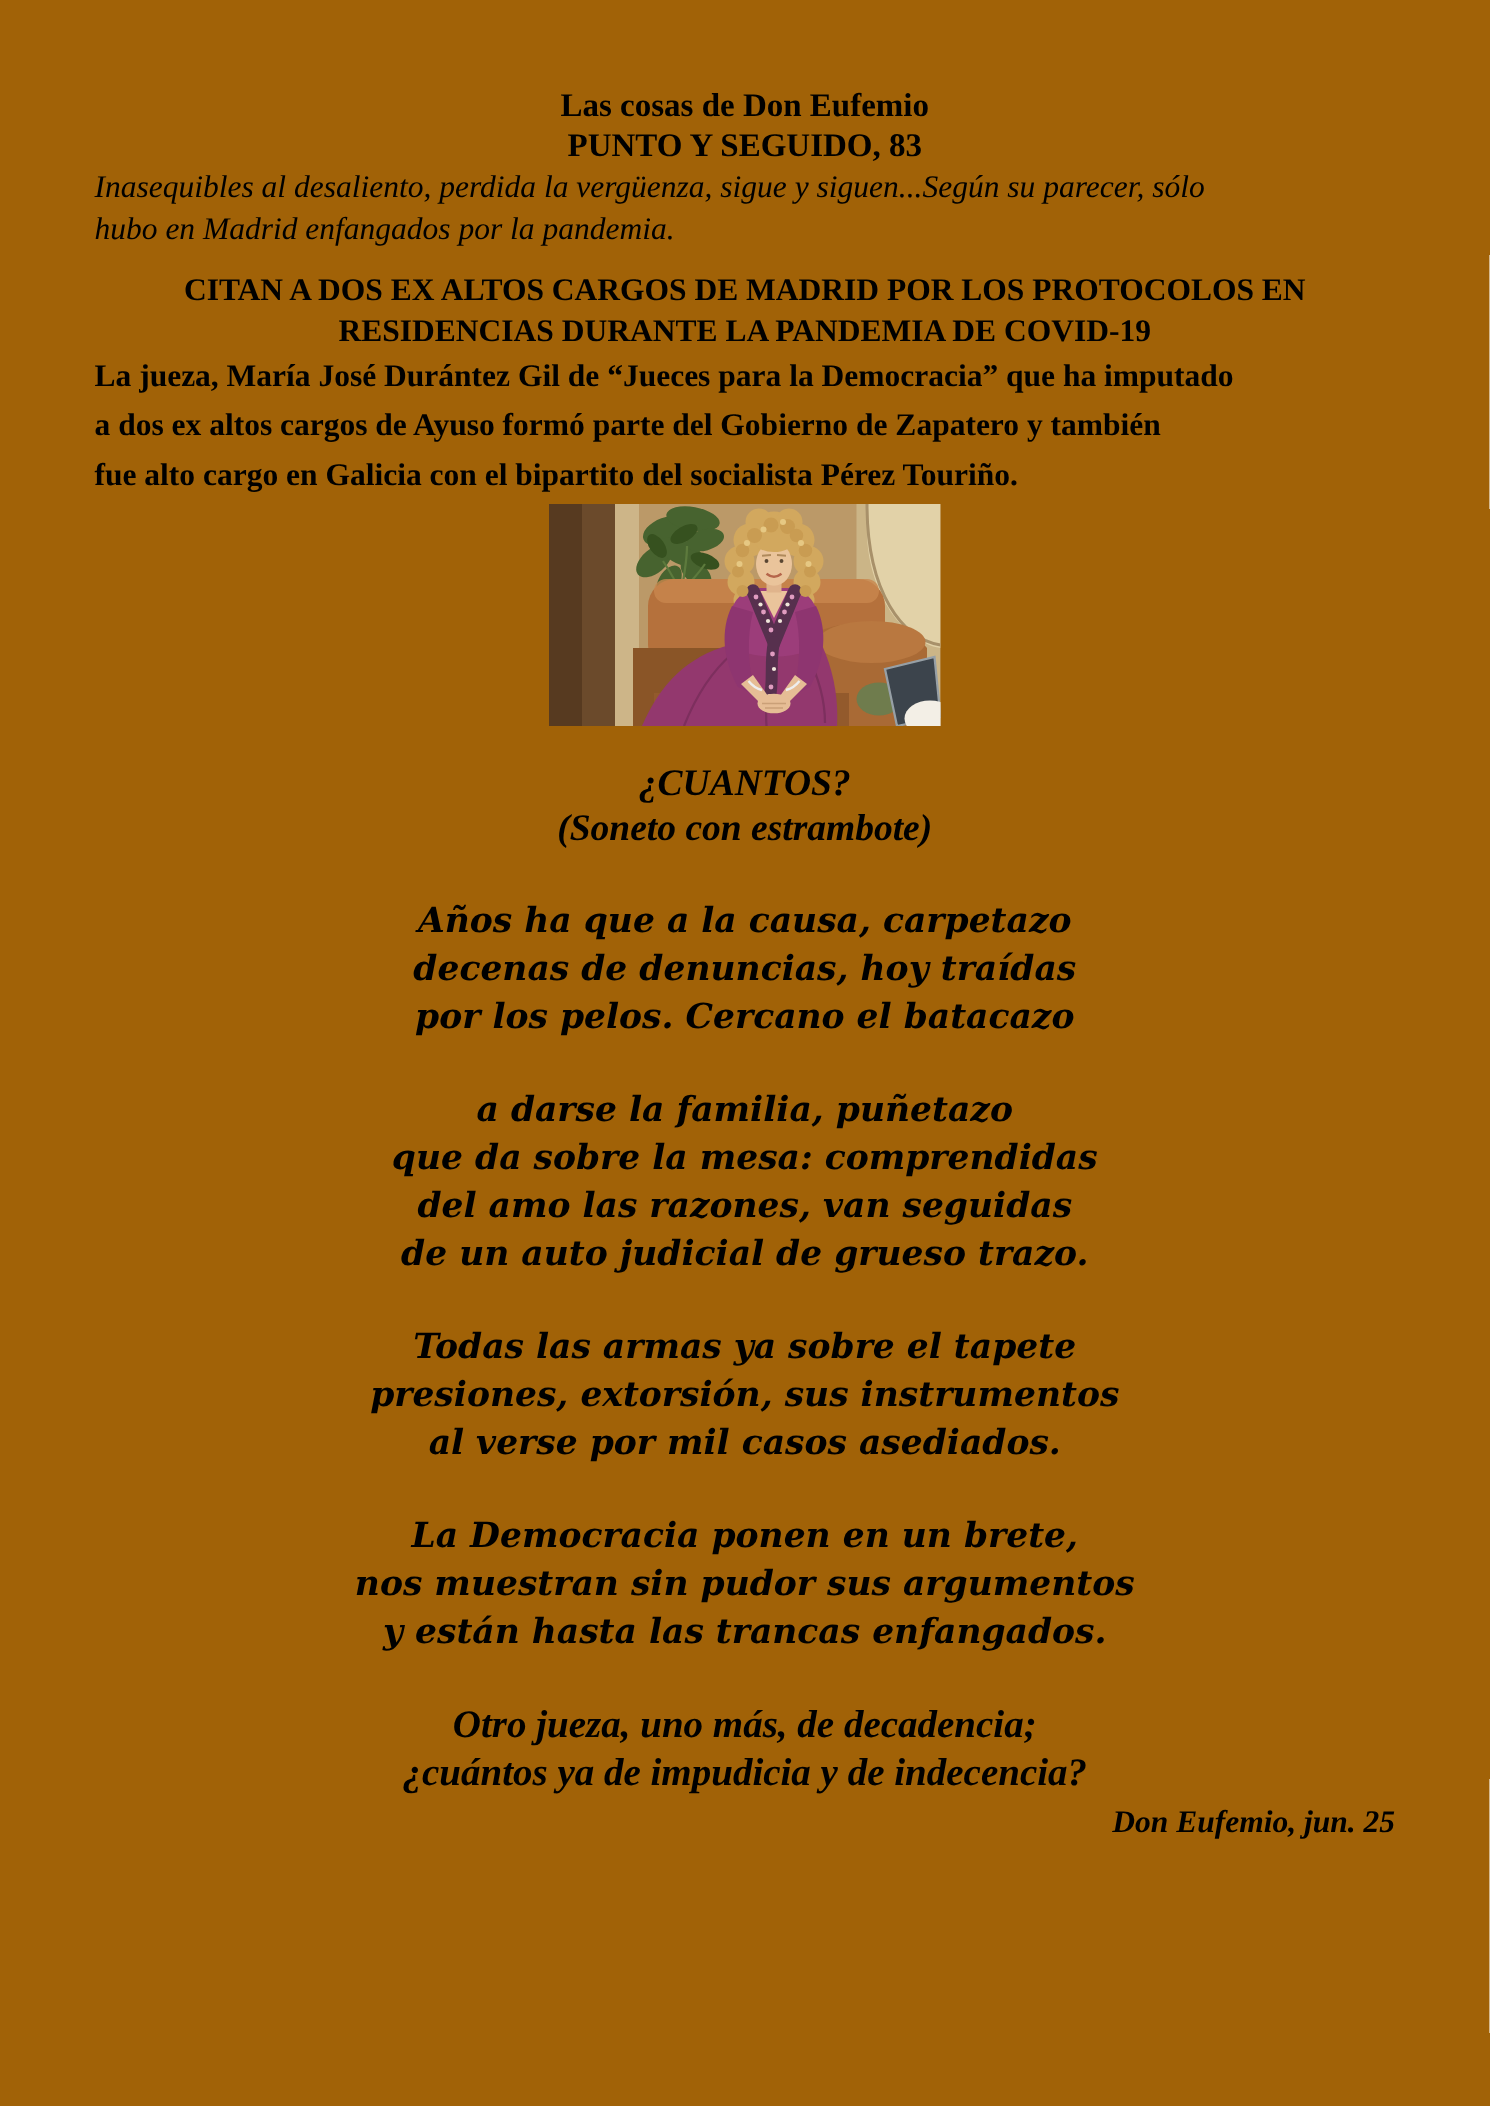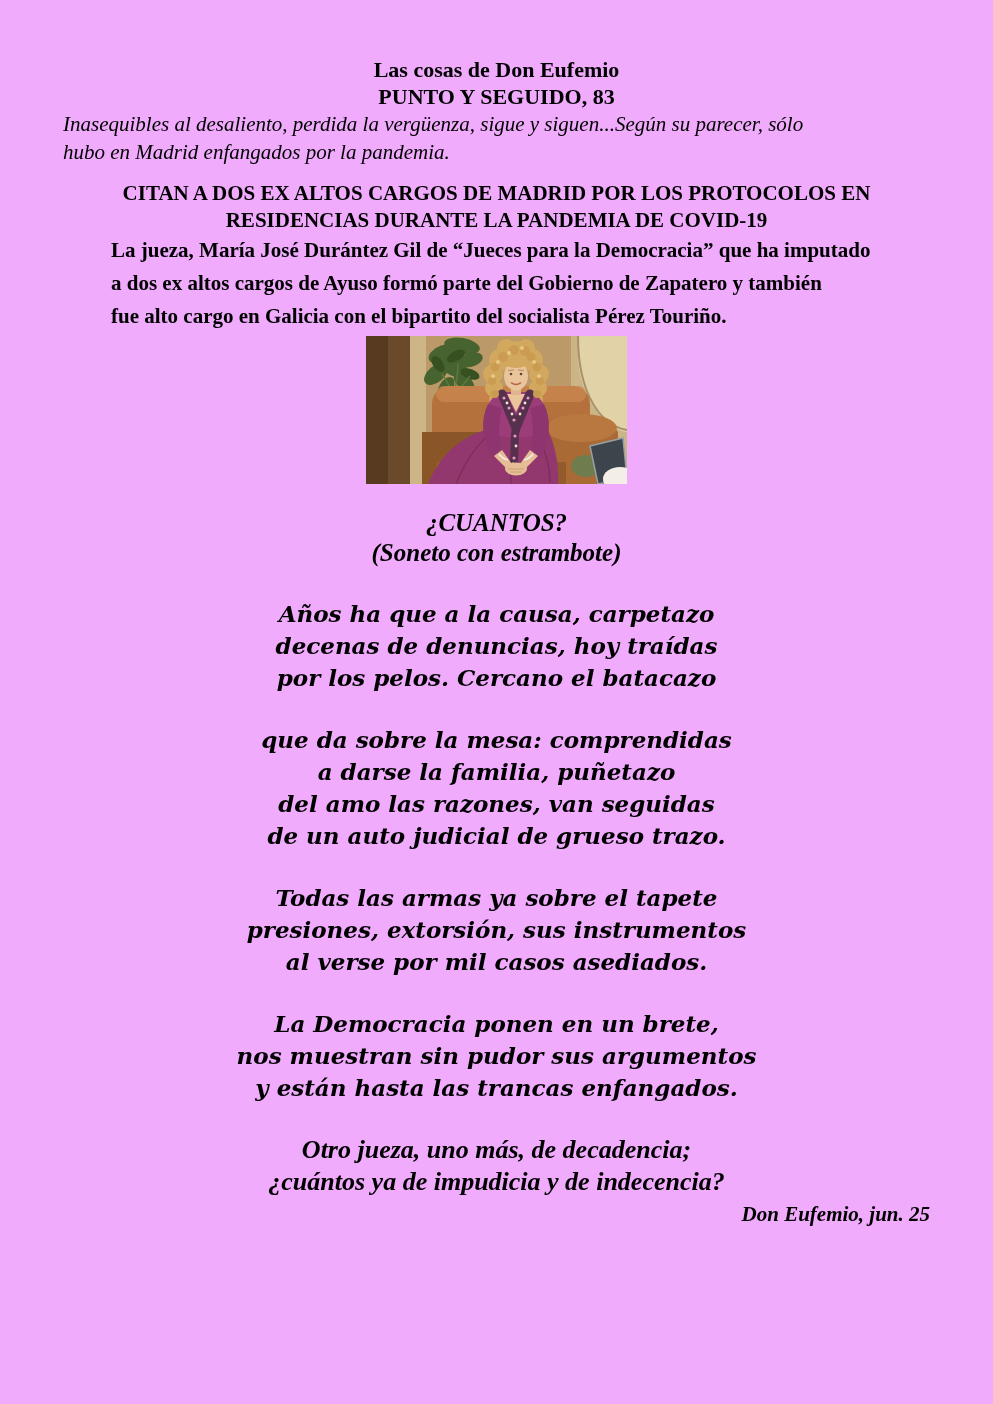--- a/index.html
+++ b/index.html
@@ -1,21 +1,21 @@
 <!DOCTYPE html>
 <html><head>
 <meta charset="utf-8">
 <title>Las cosas de Don Eufemio</title>
 <style>
   html, body { margin: 0; padding: 0; background: #ffffff; }
   .page {
     position: relative;
     width: 993px;
     height: 1404px;
-    background: #f0abfc;
+    background: #a16207;
     color: #000000;
     font-family: "Liberation Serif", serif;
     overflow: hidden;
   }
   .content { padding: 56px 63px 0 63px; }
   .line { white-space: nowrap; }
 
   .doc-header {
     text-align: center;
     font-weight: bold;
@@ -31,21 +31,20 @@
     margin-top: 14px;
     text-align: center;
     font-weight: bold;
     font-size: 21px;
     line-height: 27px;
   }
   .lead {
     font-weight: bold;
     font-size: 21px;
     line-height: 33px;
-    margin-left: 48px;
   }
   .figure {
     display: block;
     width: 261px;
     height: 148px;
     margin: 3px auto 0 auto;
   }
   .figure svg { display: block; }
 
   .poem {
@@ -237,22 +236,22 @@
         <div class="line">¿CUANTOS?</div>
         <div class="line">(Soneto con estrambote)</div>
       </div>
       <div id="stanzas">
           <div class="stanza">
             <div class="line">Años ha que a la causa, carpetazo</div>
             <div class="line">decenas de denuncias, hoy traídas</div>
             <div class="line">por los pelos. Cercano el batacazo</div>
           </div>
           <div class="stanza">
+            <div class="line">a darse la familia, puñetazo</div>
             <div class="line">que da sobre la mesa: comprendidas</div>
-            <div class="line">a darse la familia, puñetazo</div>
             <div class="line">del amo las razones, van seguidas</div>
             <div class="line">de un auto judicial de grueso trazo.</div>
           </div>
           <div class="stanza">
             <div class="line">Todas las armas ya sobre el tapete</div>
             <div class="line">presiones, extorsión, sus instrumentos</div>
             <div class="line">al verse por mil casos asediados.</div>
           </div>
           <div class="stanza">
             <div class="line">La Democracia ponen en un brete,</div>

